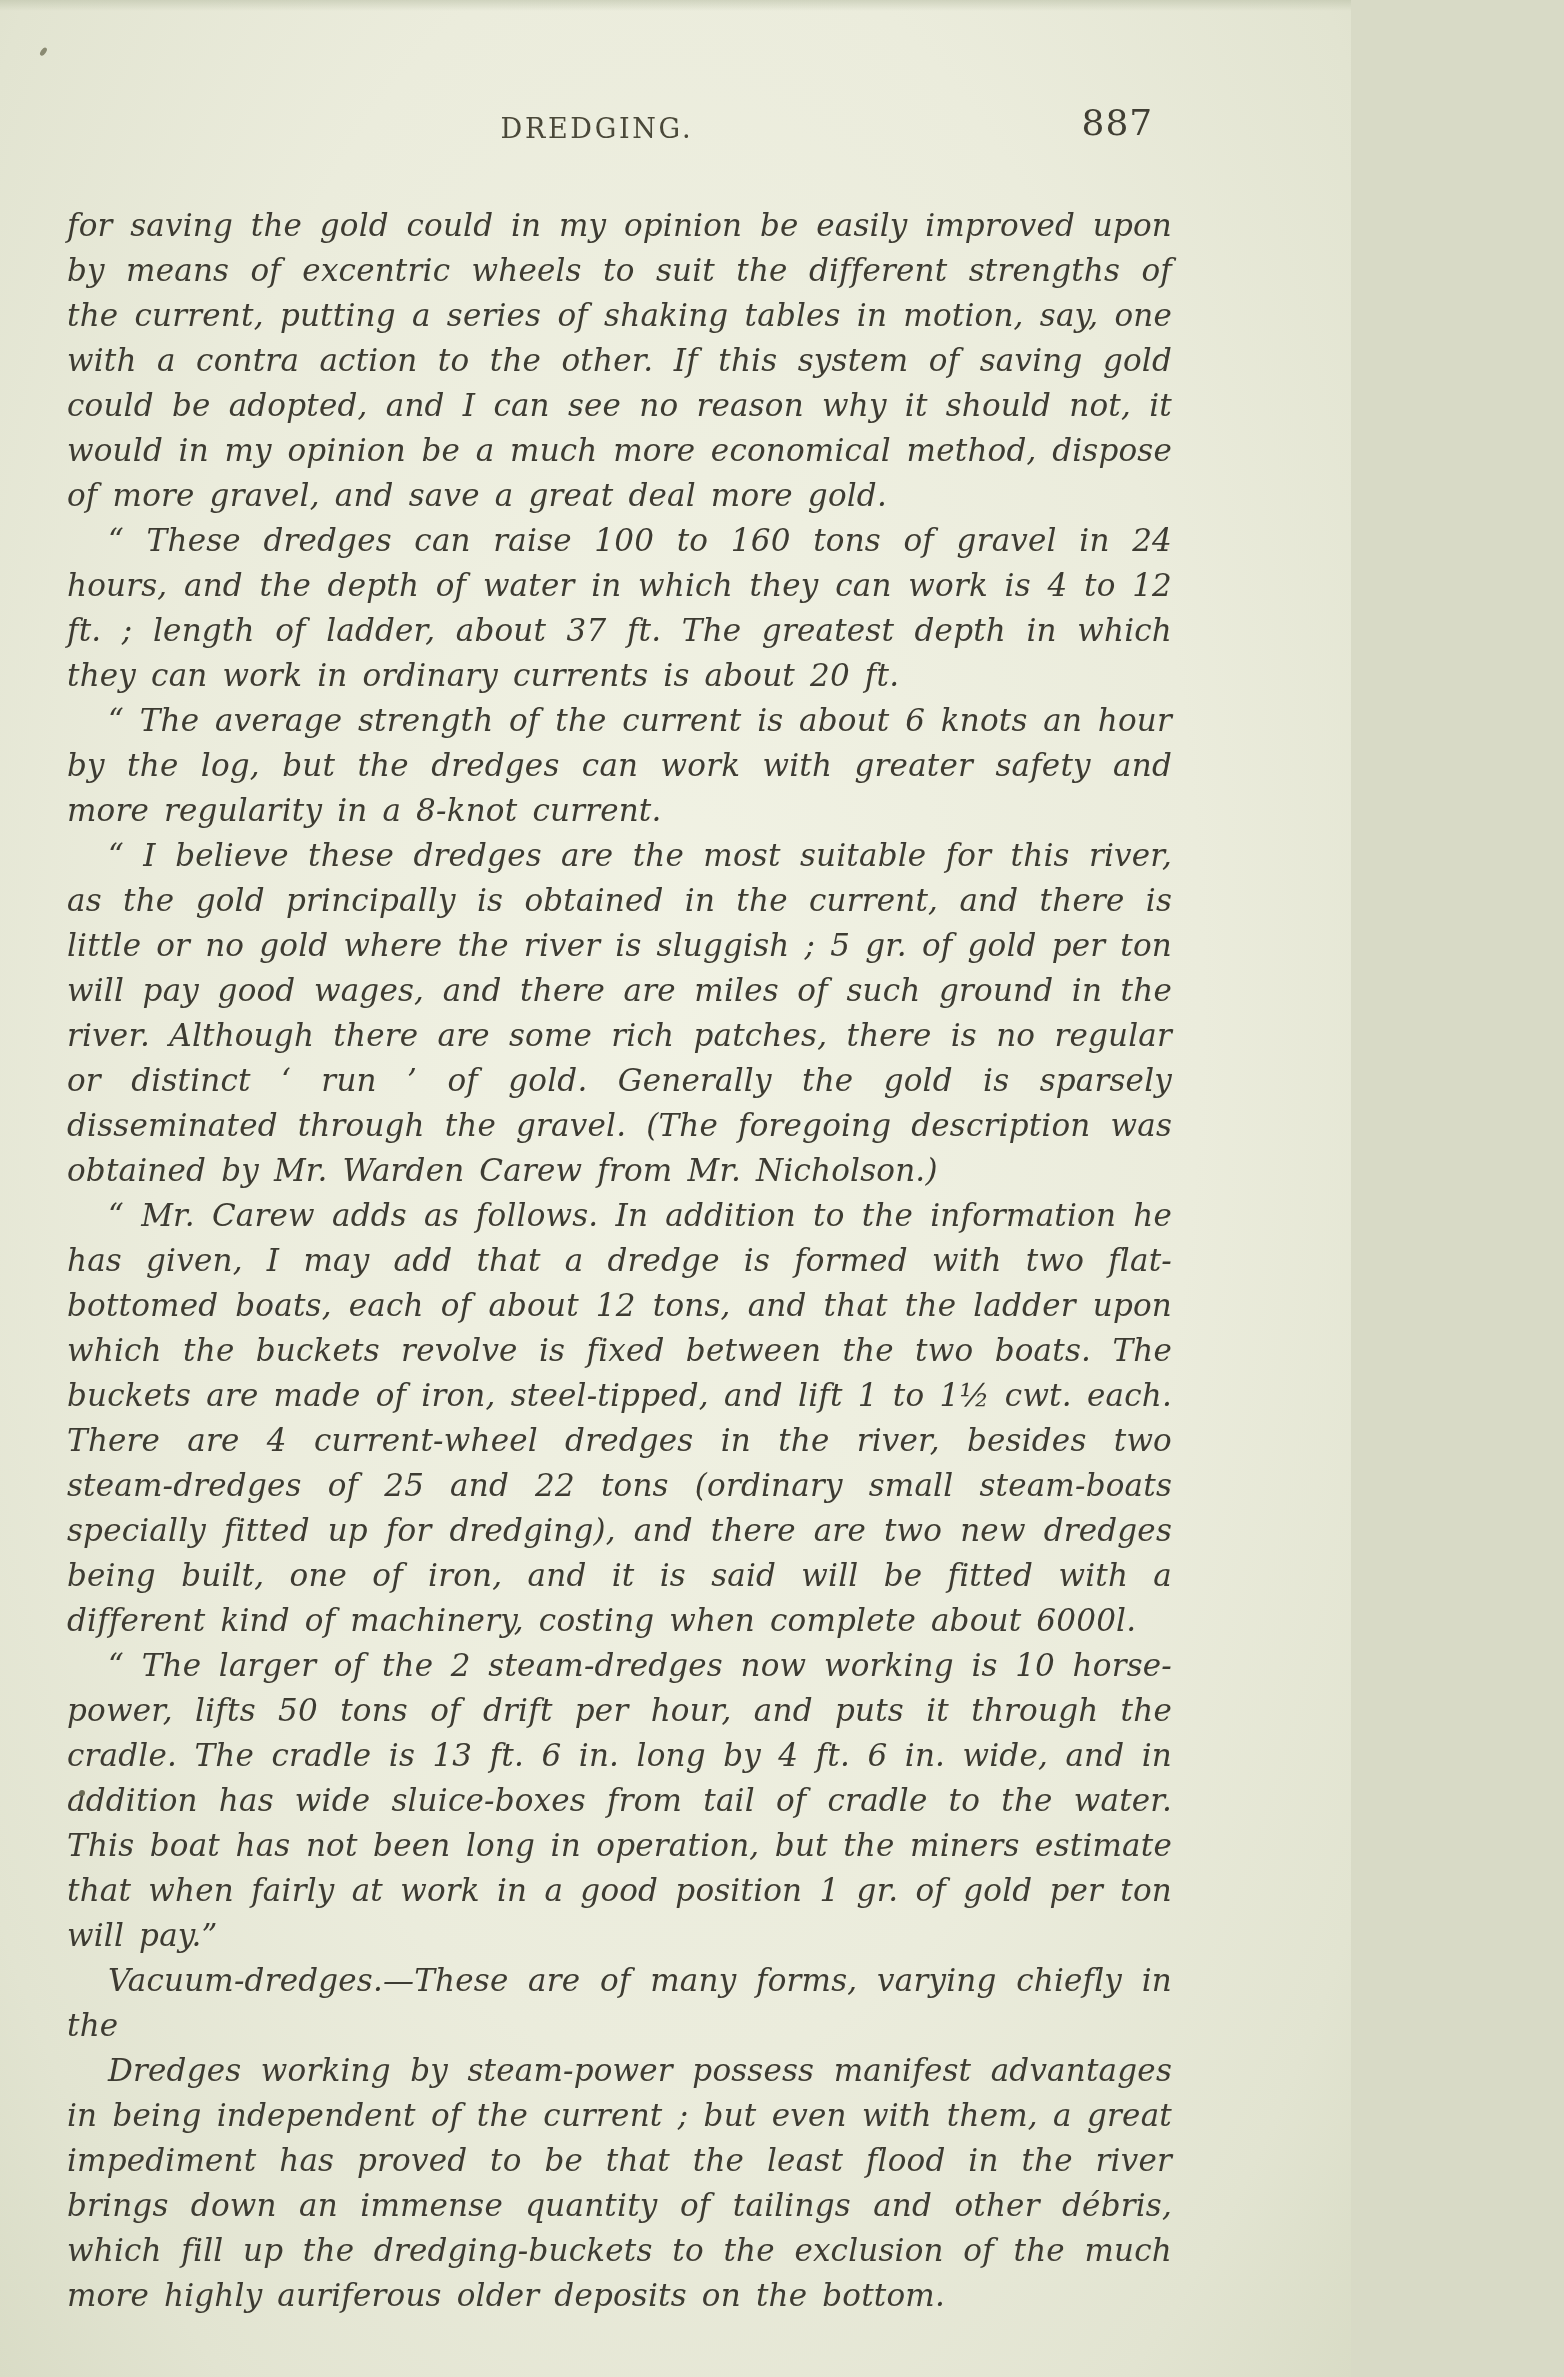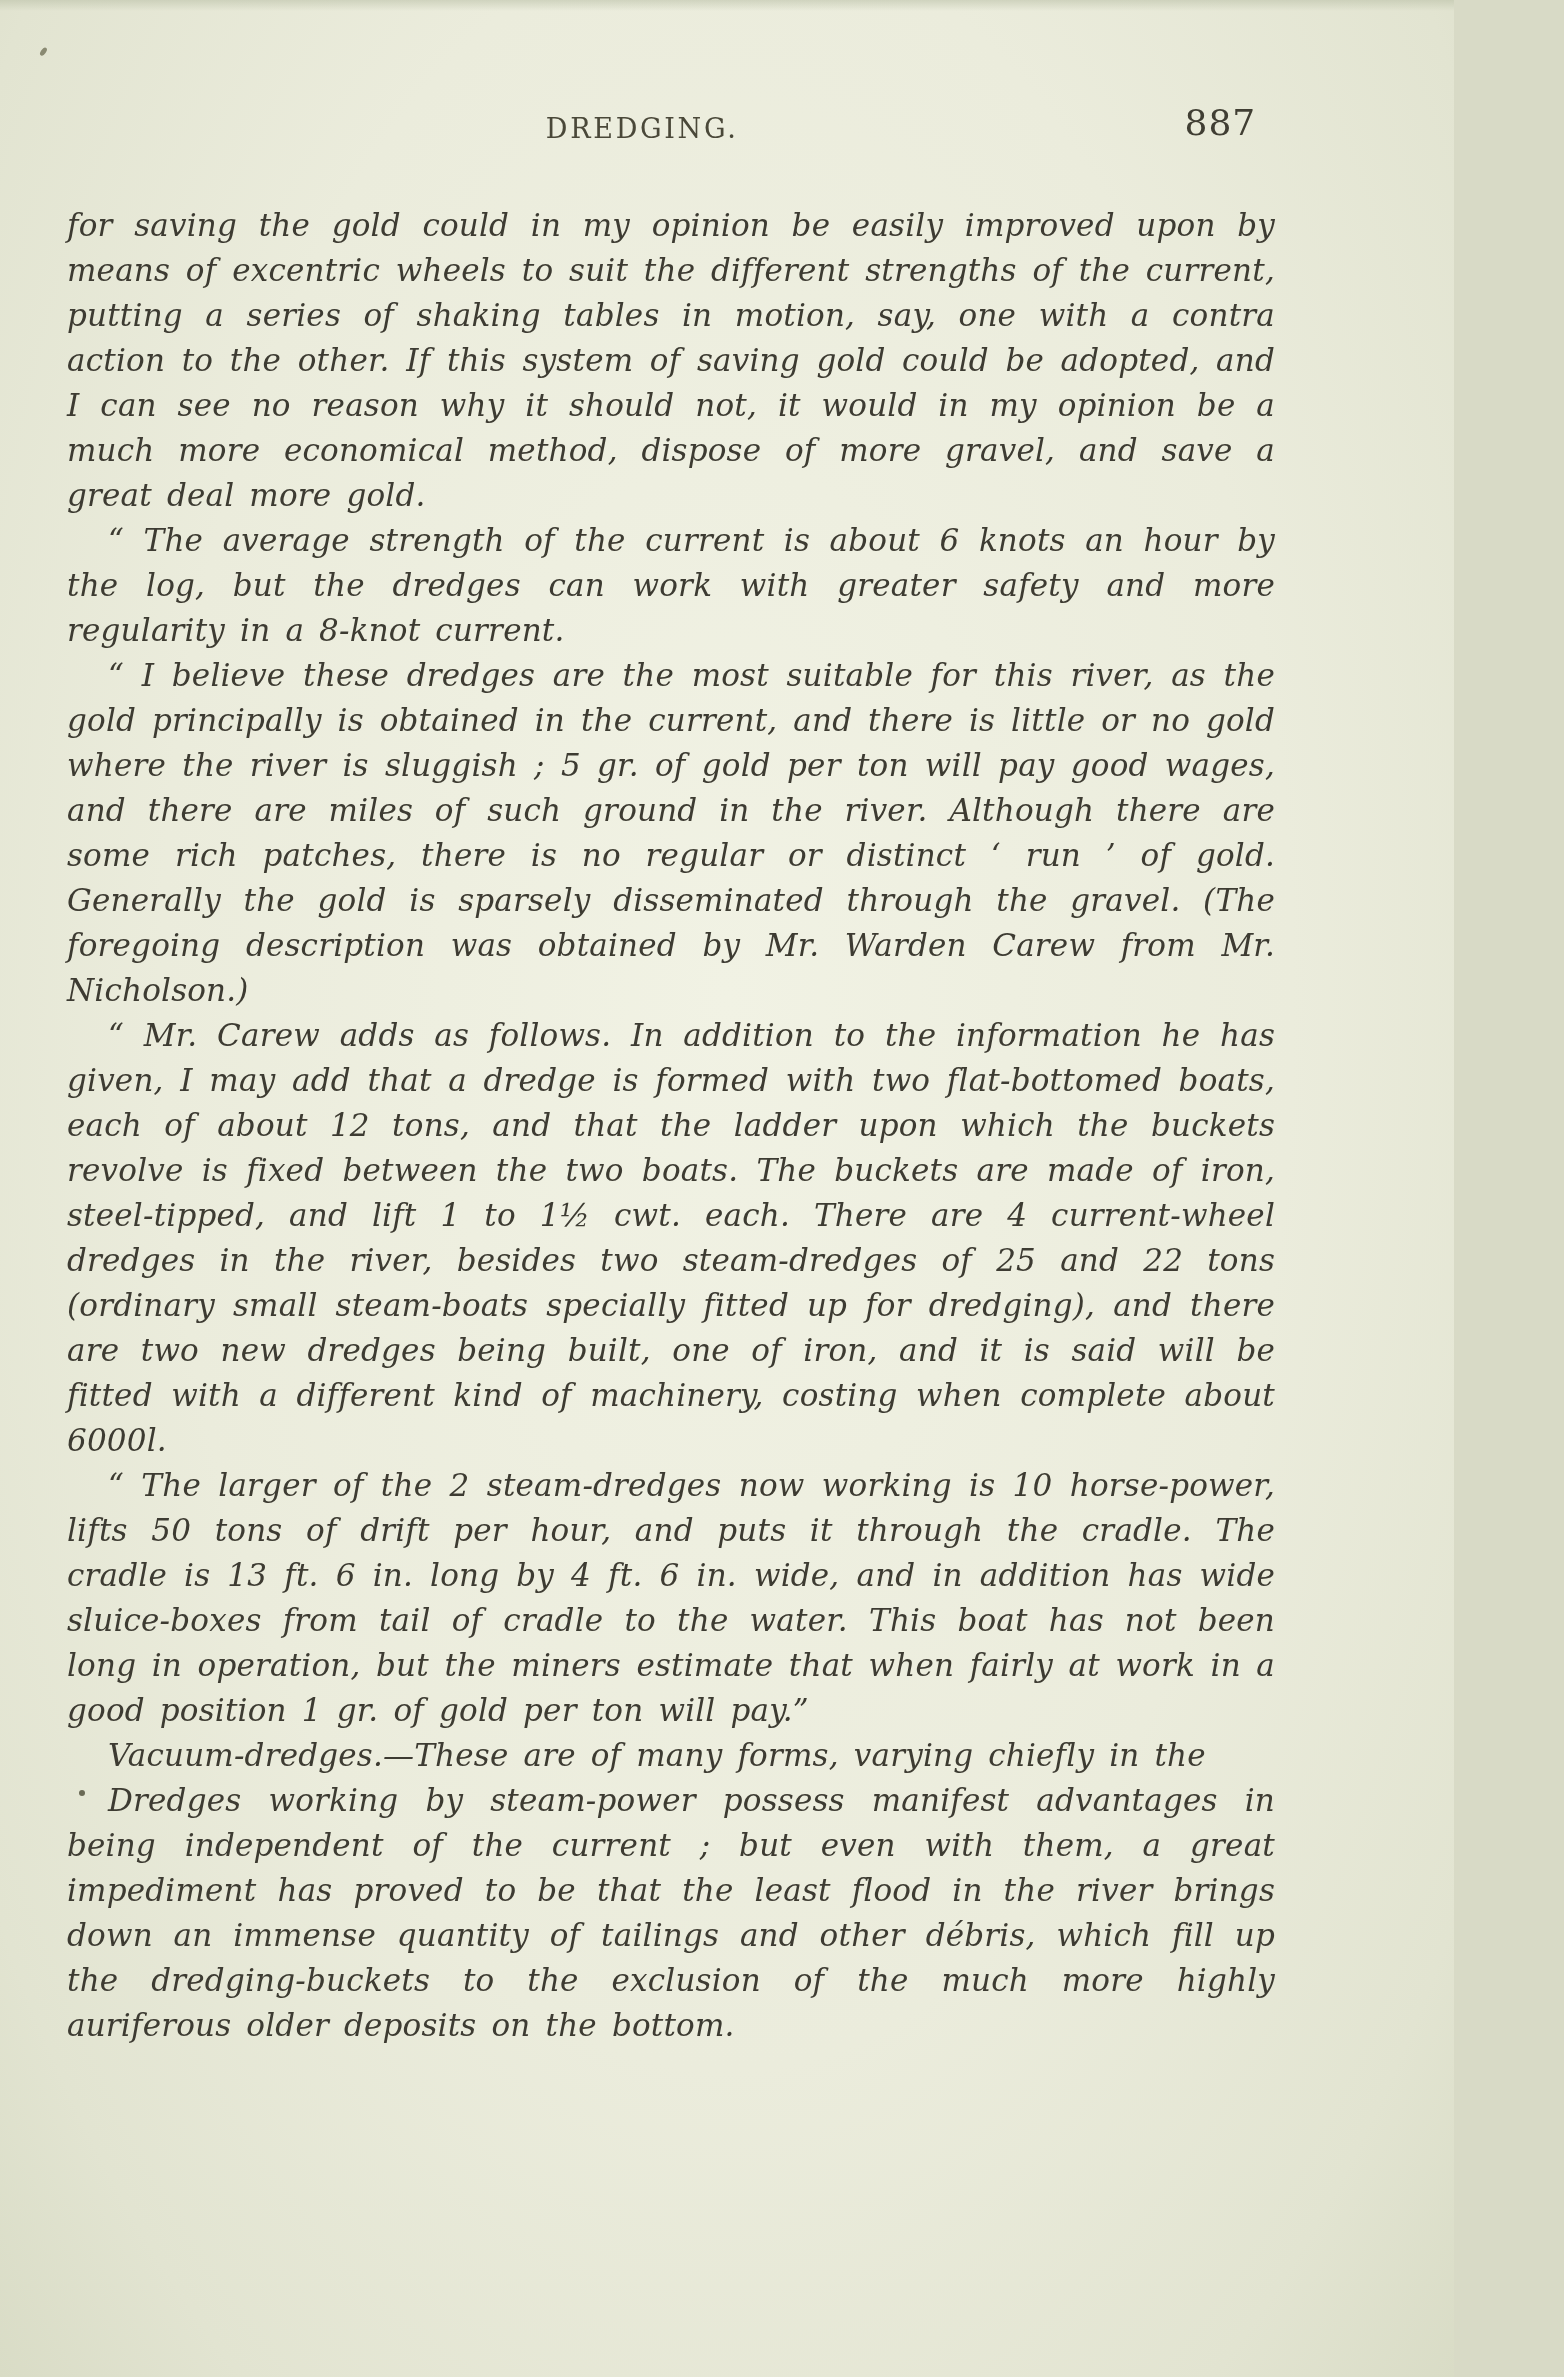--- a/index.html
+++ b/index.html
@@ -2,21 +2,21 @@
 <html style="font-size:14.3px"><head>
 <meta charset="utf-8">
 <style>
   html, body {
     margin: 0;
     padding: 0;
     background: #d8dac6;
   }
   .page {
     position: relative;
-    width: 1454px;
+    width: 1351px;
     height: 2377px;
     box-sizing: border-box;
     background:
       radial-gradient(ellipse at 50% 42%, #f1f2e4 0%, #ebecdc 55%, #e2e4d1 85%, #d9dcc6 100%);
     font-family: "DejaVu Serif", "Liberation Serif", serif;
     color: #3d3b32;
     overflow: hidden;
   }
   .page::before {
     content: "";
@@ -79,20 +79,21 @@
   <div class="speck speck-1"></div>
   <div class="speck speck-2"></div>
 
   <div class="header">
     <span class="running-title">DREDGING.</span>
     <span class="page-number">887</span>
   </div>
 
   <div class="text-block">
     <p class="para">for saving the gold could in my opinion be easily improved upon by means of excentric wheels to suit the different strengths of the current, putting a series of shaking tables in motion, say, one with a contra action to the other.  If this system of saving gold could be adopted, and I can see no reason why it should not, it would in my opinion be a much more economical method, dispose of more gravel, and save a great deal more gold.</p>
+    <p class="para indent">“ These dredges can raise 100 to 160 tons of gravel in 24 hours, and the depth of water in which they can work is 4 to 12 ft. ; length of ladder, about 37 ft.  The greatest depth in which they can work in ordinary currents is about 20 ft.</p>
     <p class="para indent">“ The average strength of the current is about 6 knots an hour by the log, but the dredges can work with greater safety and more regularity in a 8-knot current.</p>
     <p class="para indent">“ I believe these dredges are the most suitable for this river, as the gold principally is obtained in the current, and there is little or no gold where the river is sluggish ; 5 gr. of gold per ton will pay good wages, and there are miles of such ground in the river.  Although there are some rich patches, there is no regular or distinct ‘ run ’ of gold.  Generally the gold is sparsely disseminated through the gravel.  (The foregoing description was obtained by Mr. Warden Carew from Mr. Nicholson.)</p>
     <p class="para indent">“ Mr. Carew adds as follows.  In addition to the information he has given, I may add that a dredge is formed with two flat-bottomed boats, each of about 12 tons, and that the ladder upon which the buckets revolve is fixed between the two boats.  The buckets are made of iron, steel-tipped, and lift 1 to 1½ cwt. each.  There are 4 current-wheel dredges in the river, besides two steam-dredges of 25 and 22 tons (ordinary small steam-boats specially fitted up for dredging), and there are two new dredges being built, one of iron, and it is said will be fitted with a different kind of machinery, costing when complete about 6000l.</p>
     <p class="para indent">“ The larger of the 2 steam-dredges now working is 10 horse-power, lifts 50 tons of drift per hour, and puts it through the cradle.  The cradle is 13 ft. 6 in. long by 4 ft. 6 in. wide, and in addition has wide sluice-boxes from tail of cradle to the water.  This boat has not been long in operation, but the miners estimate that when fairly at work in a good position 1 gr. of gold per ton will pay.”</p>
     <p class="para indent">Vacuum-dredges.—These are of many forms, varying chiefly in the</p>
     <p class="para indent">Dredges working by steam-power possess manifest advantages in being independent of the current ; but even with them, a great impediment has proved to be that the least flood in the river brings down an immense quantity of tailings and other débris, which fill up the dredging-buckets to the exclusion of the much more highly auriferous older deposits on the bottom.</p>
   </div>
 
 </div>
 

